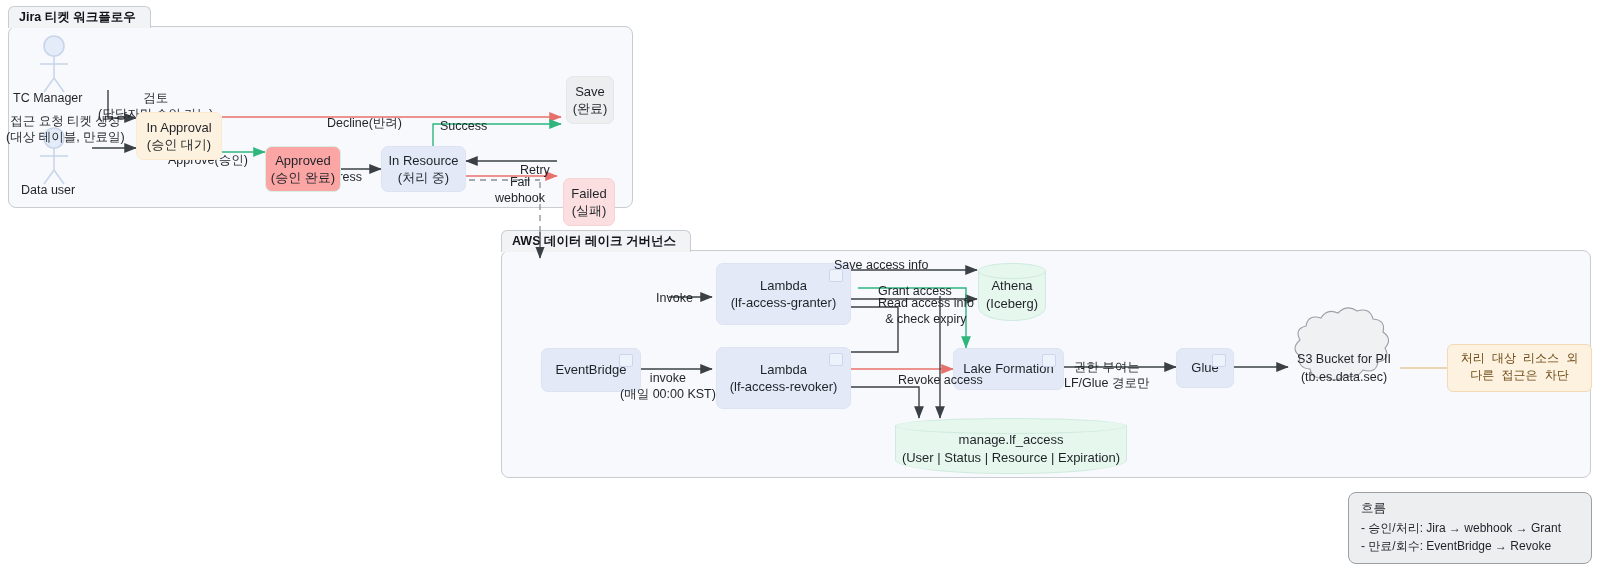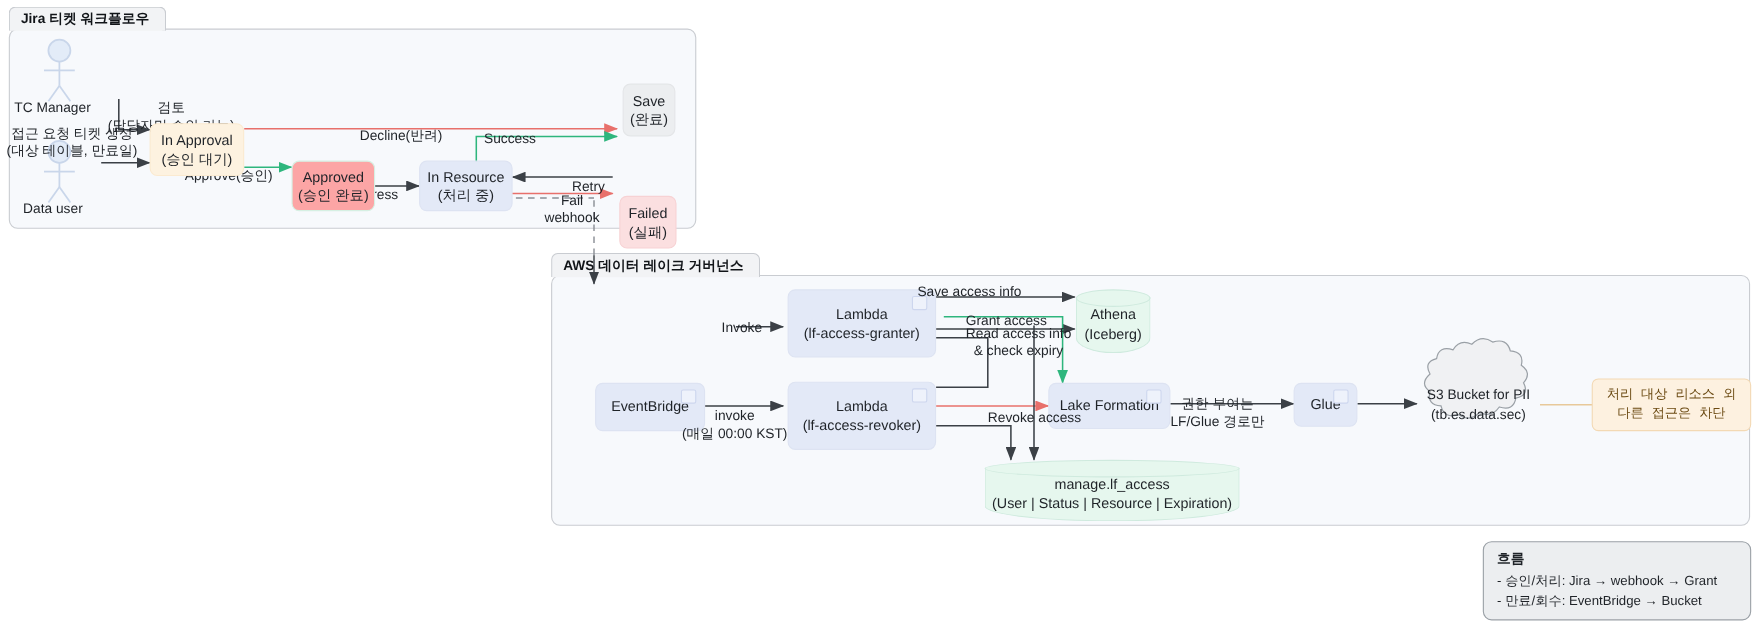--- a/index.html
+++ b/index.html
@@ -49,21 +49,21 @@
         text-align:center;font-size:12.5px;line-height:1.4;z-index:2;}
 
   
   .note{position:absolute;background:#fdf1e0;border:1px solid #f3d9b4;border-radius:6px;
         font-size:12px;line-height:1.45;color:#6b4a12;padding:6px 9px;text-align:center;
         box-sizing:border-box;font-family:Liberation Mono, monospace;}
 
   
   .legend{position:absolute;background:#eceef0;border:1px solid #9aa0a6;border-radius:8px;
         padding:7px 12px 8px 12px;box-sizing:border-box;}
-  .legend .lt{font-size:12.5px;font-weight:bold;margin-bottom:2px;}
+  .legend .lt{font-size:12.5px;font-weight:normal;margin-bottom:2px;}
   .legend .lr{font-size:12px;line-height:1.5;white-space:nowrap;}
 
   
   .elabel{position:absolute;font-size:12.5px;color:#1f2328;white-space:nowrap;
           line-height:1.3;}
   .elabel.ctr{text-align:center;}
 
   
   .ftext{position:absolute;font-size:12.5px;line-height:1.35;white-space:nowrap;}
 
@@ -285,16 +285,16 @@
   </div>
 
   <div class="note" style="left:1447px;top:344px;width:145px;height:48px;">
     <div>처리 대상 리소스 외</div>
     <div>다른 접근은 차단</div>
   </div>
 
   <div class="legend" style="left:1348px;top:492px;width:244px;height:72px;">
     <div class="lt">흐름</div>
     <div class="lr">- 승인/처리: Jira → webhook → Grant</div>
-    <div class="lr">- 만료/회수: EventBridge → Bucket</div>
+    <div class="lr">- 만료/회수: EventBridge → Revoke</div>
   </div>
 
 </div>
 
 </body></html>

